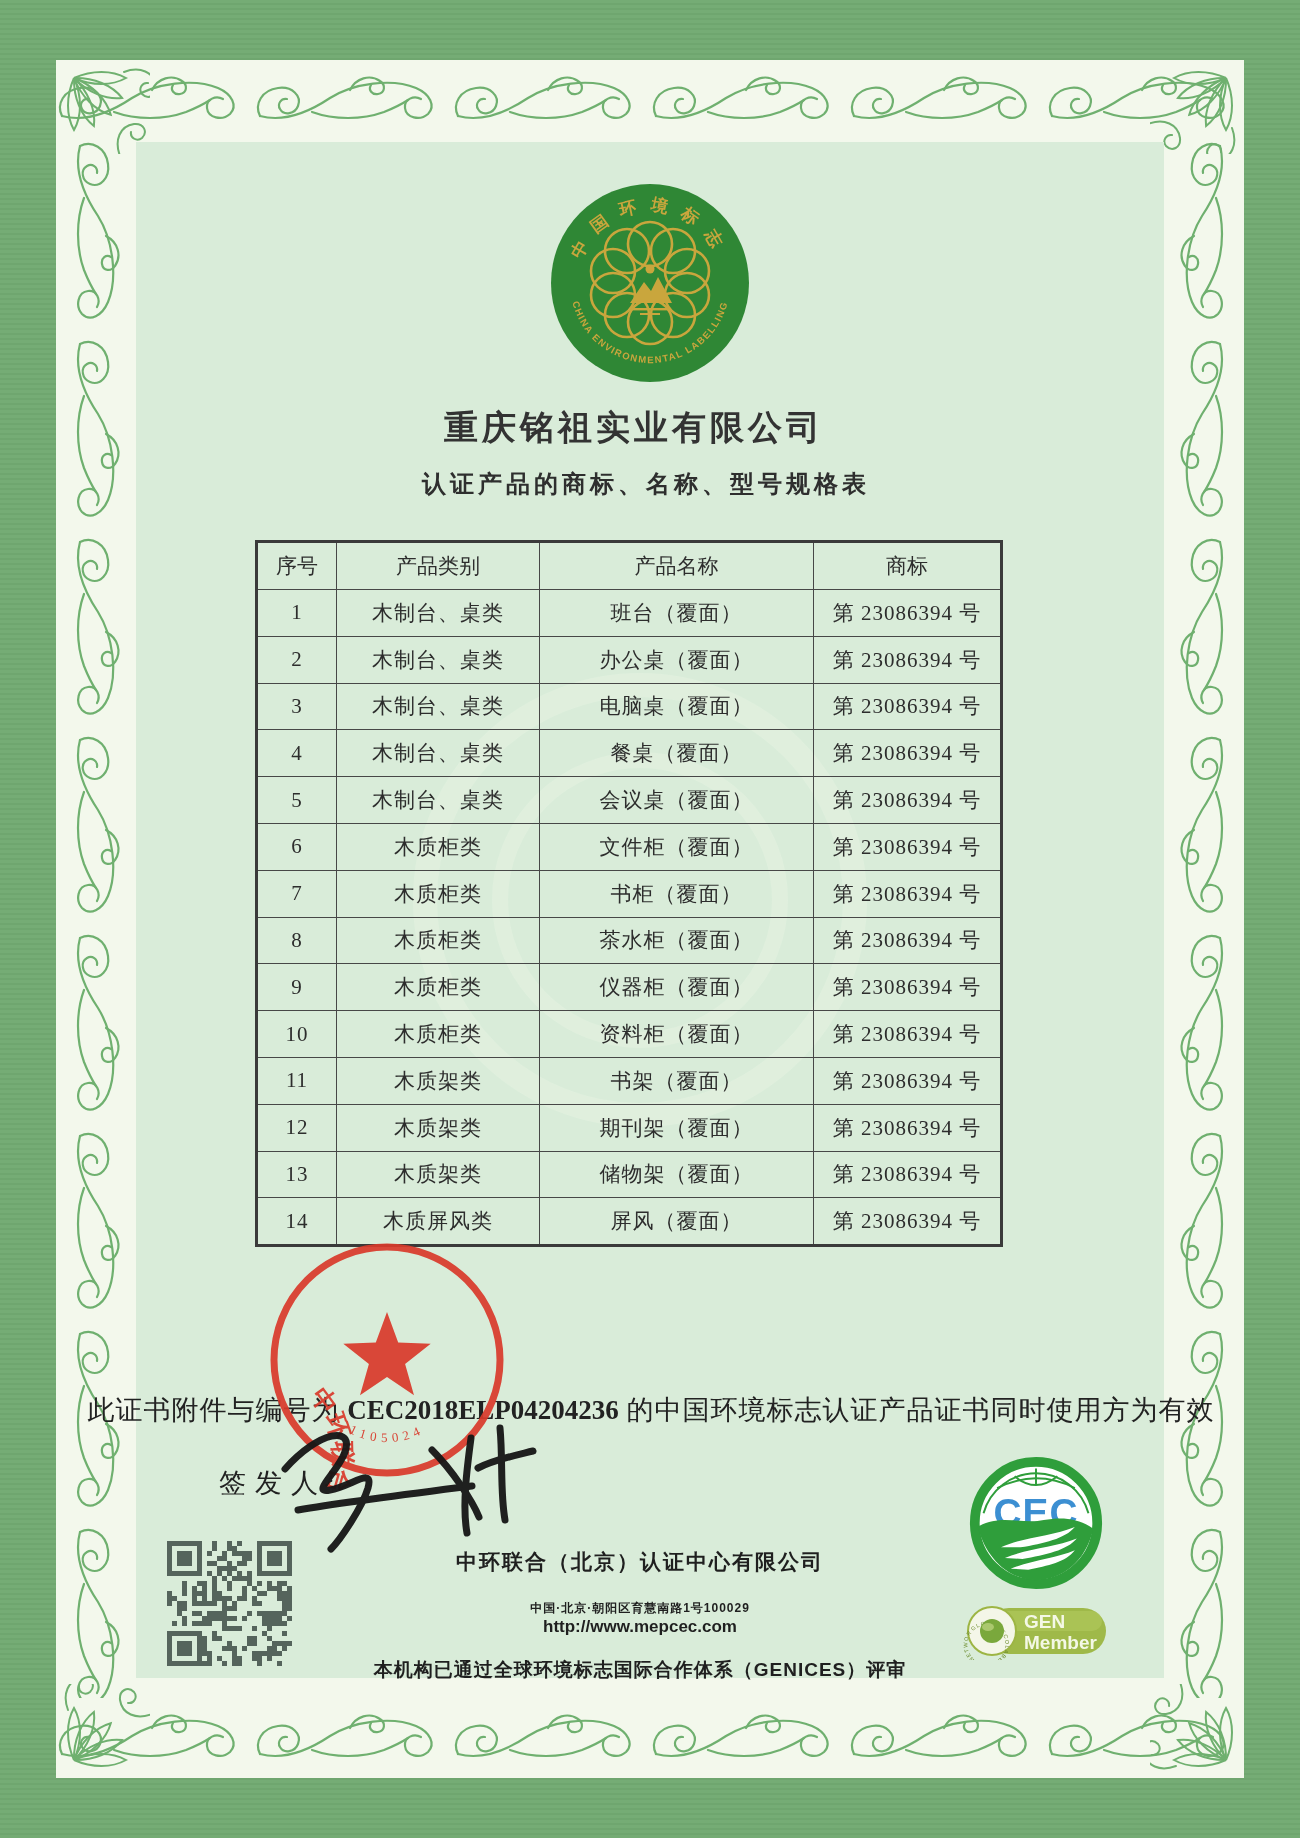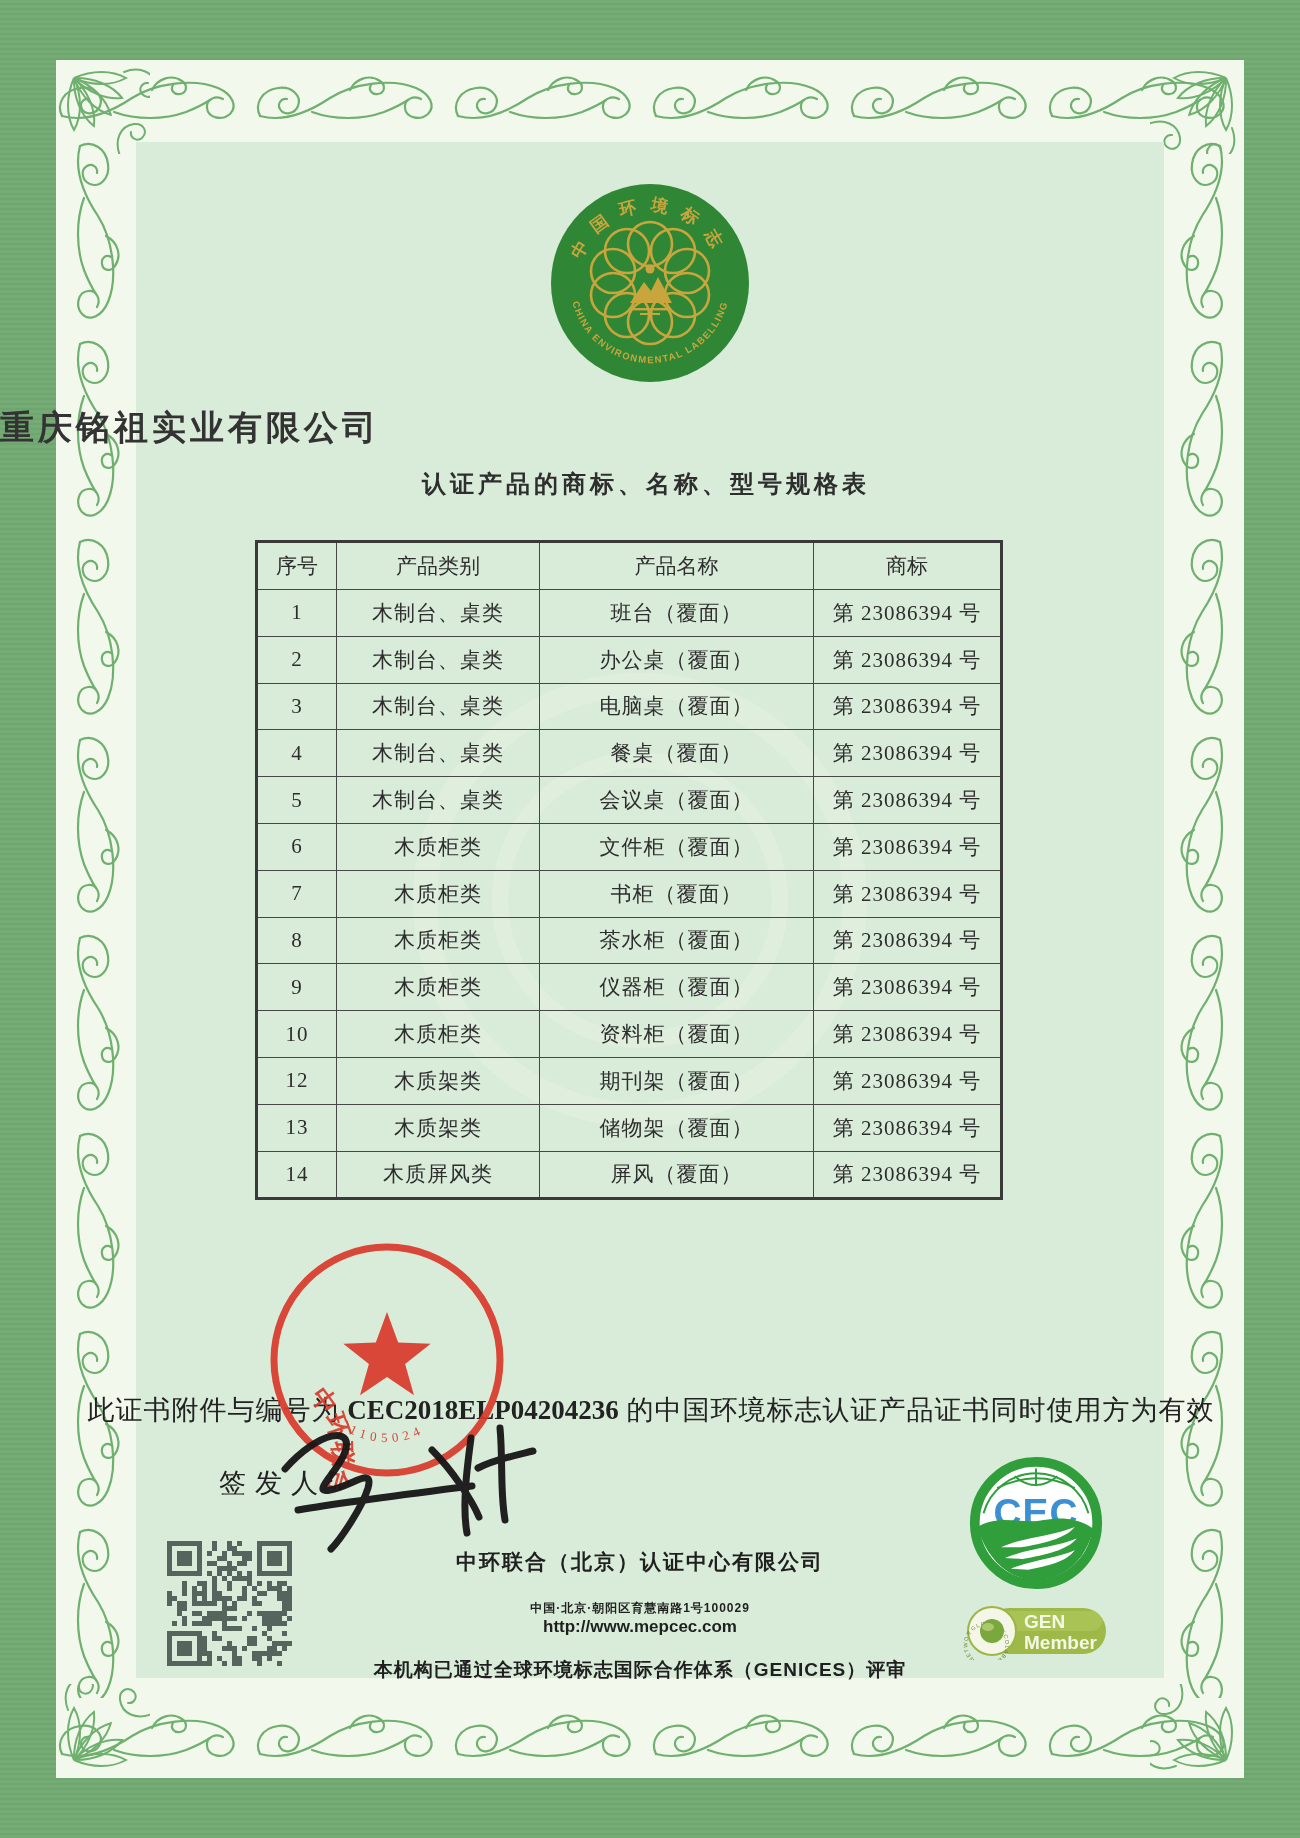--- a/index.html
+++ b/index.html
@@ -5,21 +5,21 @@
   html,body{margin:0;padding:0;background:#888;}
   .page{position:relative;width:1300px;height:1838px;margin:0 auto;overflow:hidden;
         background:repeating-linear-gradient(0deg,#75ac75 0 3px,#6fa66f 3px 5px);
         font-family:"Liberation Serif",serif;color:#2b2b2b;}
   .paper{position:absolute;left:56px;top:60px;right:56px;bottom:60px;background:#f3f8ec;}
   .content{position:absolute;left:136px;top:142px;width:1028px;height:1536px;background:#d9ecd9;}
   svg{display:block}
   .abs{position:absolute;}
   .strip{position:absolute;pointer-events:none;}
   .corner{position:absolute;width:90px;height:90px;pointer-events:none;}
-  .title1{position:absolute;left:0;top:405px;width:1268px;
+  .title1{position:absolute;left:0;top:405px;width:1268px;text-align:center;
           font-size:34px;font-weight:600;letter-spacing:4px;color:#333;}
   .title2{position:absolute;left:12px;top:468px;width:1268px;text-align:center;
           font-size:24px;font-weight:600;letter-spacing:4px;color:#2e2e2e;}
   table.products{position:absolute;left:255px;top:540px;width:745px;border-collapse:collapse;
           table-layout:fixed;background:transparent;z-index:3;}
   table.products th,table.products td{border:1.6px solid #474747;text-align:center;
           vertical-align:middle;font-size:21px;font-weight:400;color:#2d2d2d;padding:0;}
   table.products{border:3px solid #3a3a3a;}
   table.products th{height:46px;}
   table.products td{height:45.8px;letter-spacing:1px;}
@@ -238,20 +238,26 @@
         <tr>
           <td>9</td>
           <td>木质柜类</td>
           <td>仪器柜（覆面）</td>
           <td>第 23086394 号</td>
         </tr>
         <tr>
           <td>10</td>
           <td>木质柜类</td>
           <td>资料柜（覆面）</td>
+          <td>第 23086394 号</td>
+        </tr>
+        <tr>
+          <td>11</td>
+          <td>木质架类</td>
+          <td>书架（覆面）</td>
           <td>第 23086394 号</td>
         </tr>
         <tr>
           <td>12</td>
           <td>木质架类</td>
           <td>期刊架（覆面）</td>
           <td>第 23086394 号</td>
         </tr>
         <tr>
           <td>13</td>

